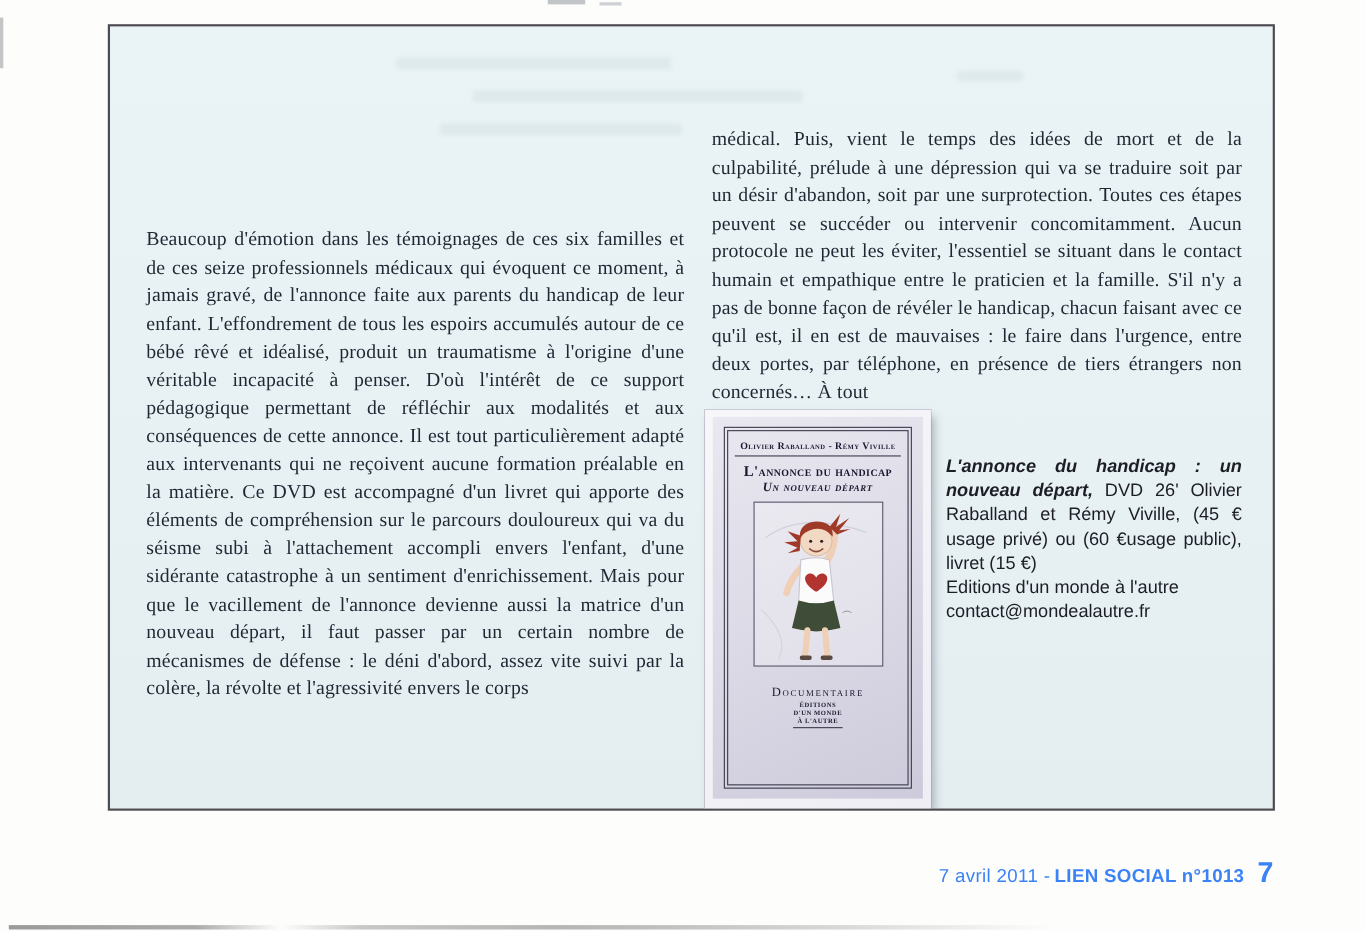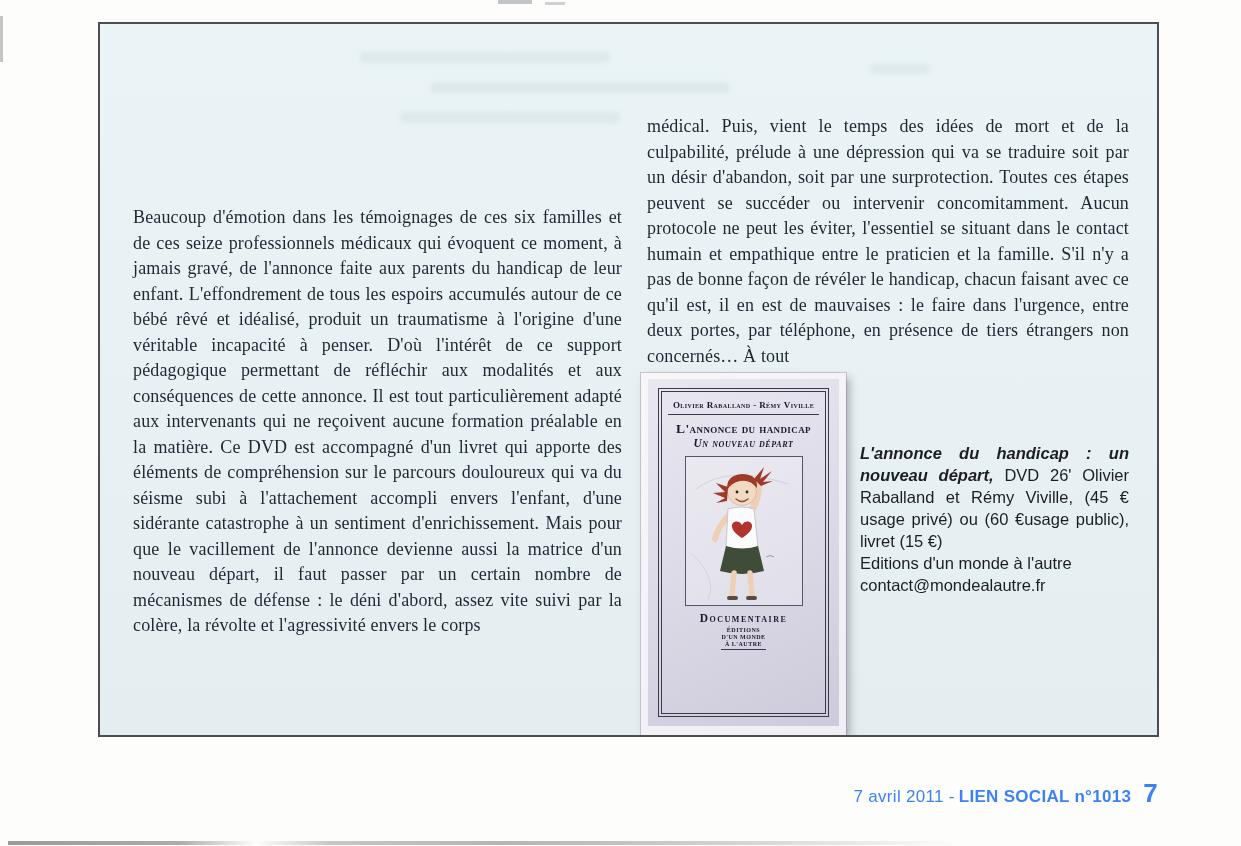--- a/index.html
+++ b/index.html
@@ -84,36 +84,36 @@
   .dvd-subtitle {
     font-size:11.5px; font-weight:700; font-style:italic;
     font-variant:small-caps; letter-spacing:0.6px;
   }
   .dvd-art {
     margin-top:7px; width:118px; height:150px;
     border:1px solid #55556a; background:rgba(255,255,255,0.25);
     display:flex; align-items:center; justify-content:center;
   }
   .dvd-genre {
-    margin-top:6px; font-size:11.5px; font-weight:700;
+    margin-top:18px; font-size:11.5px; font-weight:400;
     font-variant:small-caps; letter-spacing:1.5px;
   }
   .dvd-publisher {
     margin-top:3px; font-size:6px; font-weight:700; line-height:7px;
     text-align:center; letter-spacing:0.5px; text-transform:uppercase;
     border-bottom:1px solid #3a3a4c; padding-bottom:1px;
   }
 
   
   .caption {
     margin-top:44px; overflow:hidden;
     font-size:16.5px; line-height:22px; color:#1d1d26;
   }
   .caption .cap-head { font-weight:700; font-style:italic; }
-  .caption p { text-align:justify;margin-top:29px; }
+  .caption p { text-align:justify; }
   .caption .cap-line { display:block; text-align:left; }
 
   
   .footer {
     position:absolute; top:778px; right:83px;
     font-size:17px; color:#3b82f6; letter-spacing:0.3px;
     display:flex; align-items:baseline;
   }
   .footer .journal { font-weight:700; margin-left:4px; }
   .footer .pagenum { font-weight:700; font-size:26px; margin-left:12px; }

